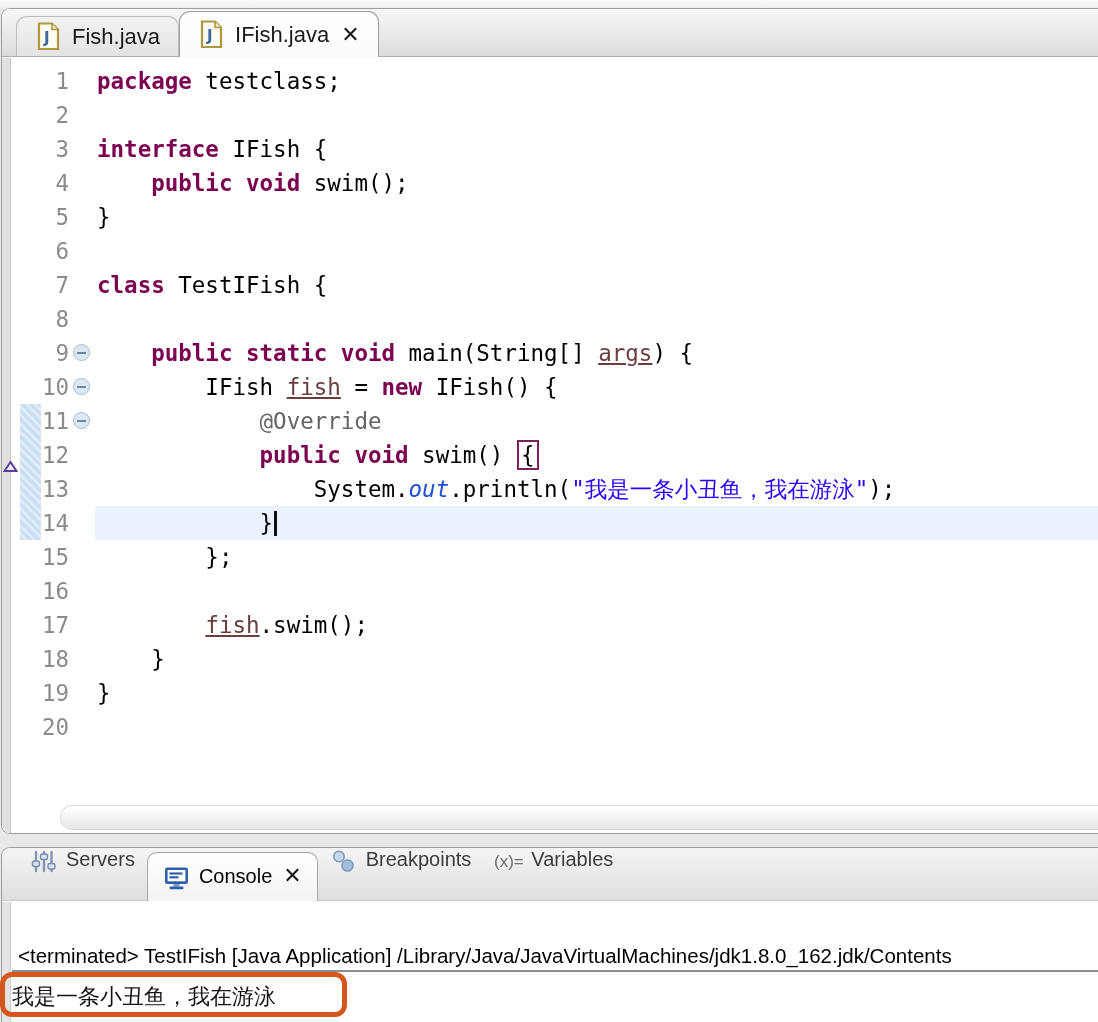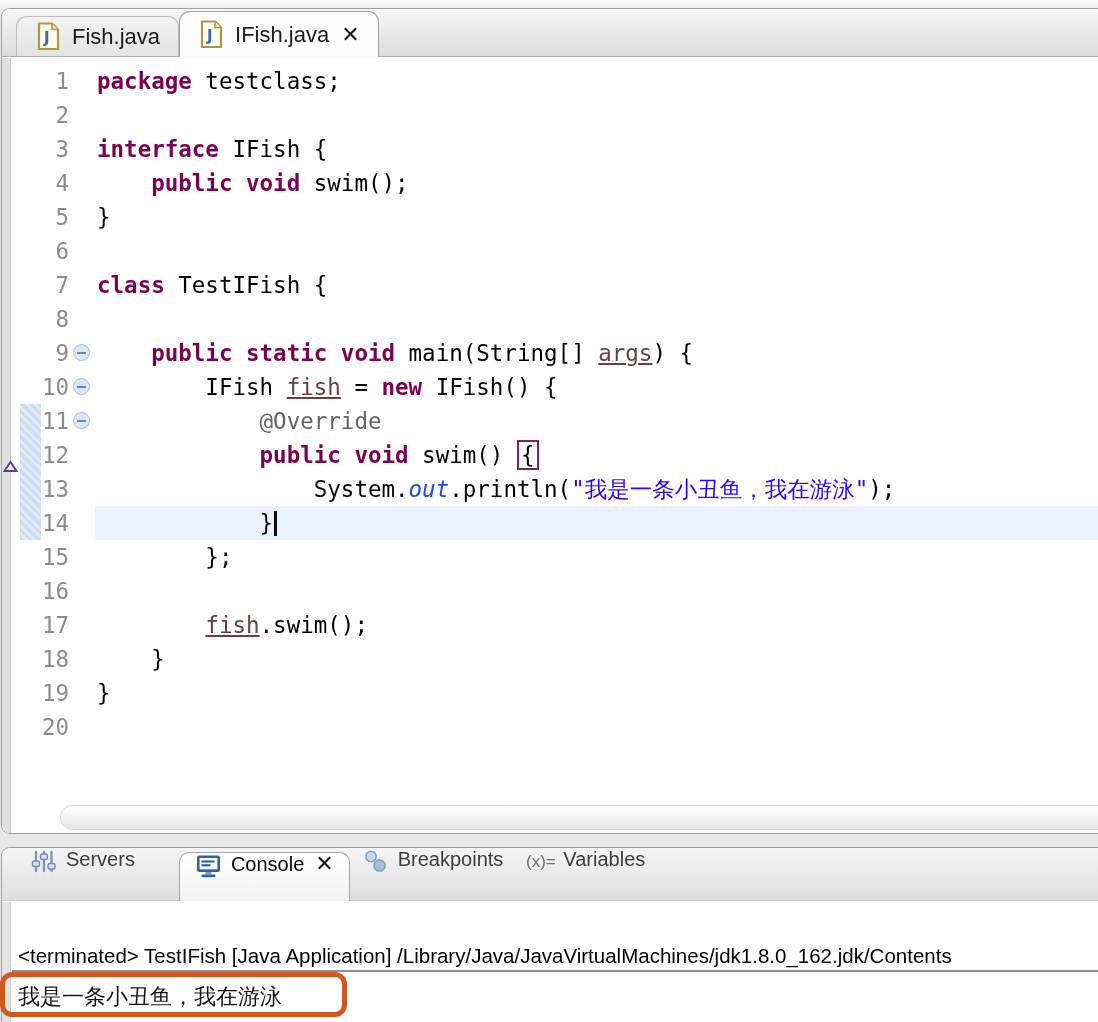--- a/index.html
+++ b/index.html
@@ -66,36 +66,36 @@
   
   .console-panel { position:absolute; left:1px; top:847px; right:-4px; height:176px;
     background:#fff; border:1.5px solid #9E9E9E; border-bottom:none; border-right:none;
     border-radius:9px 0 0 0; }
   .console-tabbar { position:relative; height:53px; display:flex; align-items:center;
     padding-left:16px; background:linear-gradient(#F5F5F5,#DEDEDE);
     border-bottom:1px solid #C9C9C9; border-radius:9px 0 0 0; }
   .vtab { display:flex; align-items:flex-start; gap:9px; padding:0 12px; height:100%;
     font-size:20px; color:#3C3C3C; cursor:default; }
   .vtab .vlabel { white-space:nowrap; }
-  .vtab.active { align-self:flex-end; height:49px; padding:0 15px;
+  .vtab.active { align-self:flex-end; height:49px; padding:12px 15px;
     background:linear-gradient(#FFFFFF,#F3F3F3); border:1px solid #A6A6A6;
     border-bottom:none; border-radius:10px 10px 0 0; margin-bottom:-1px; z-index:2;
-    color:#000;margin-left:32px; }
+    color:#000; }
   .vicon { display:inline-flex; width:27px; height:27px; align-items:center;
     justify-content:center; flex:none; }
   .vicon-text { font-size:17px; color:#6E6E6E; letter-spacing:0; white-space:nowrap; }
 
   .console-content { position:absolute; top:54px; left:0; right:0; bottom:0; background:#fff; }
   .console-strip { position:absolute; left:0; top:0; bottom:0; width:9px;
     background:#E3E3E3; border-right:1px solid #CFCFCF; }
   .console-desc { position:absolute; left:16px; top:42px; right:0; font-size:20.5px;
     color:#000; white-space:nowrap; overflow:hidden; }
   .console-sep { position:absolute; left:10px; right:0; top:68px; height:1.5px;
     background:#8F8F8F; }
-  .console-out { position:absolute; left:16px; top:80px; font-size:22px; color:#141414;
+  .console-out { position:absolute; left:10px; top:80px; font-size:22px; color:#141414;
     white-space:nowrap; }
   .annot-box { position:absolute; left:-2px; top:70px; width:347px; height:45px;
     border:5px solid #D6571D; border-radius:12px; z-index:5; pointer-events:none; }
 </style>
 </head>
 <body>
 
 <div class="top-strip"></div>
 
 <div class="editor-panel">

